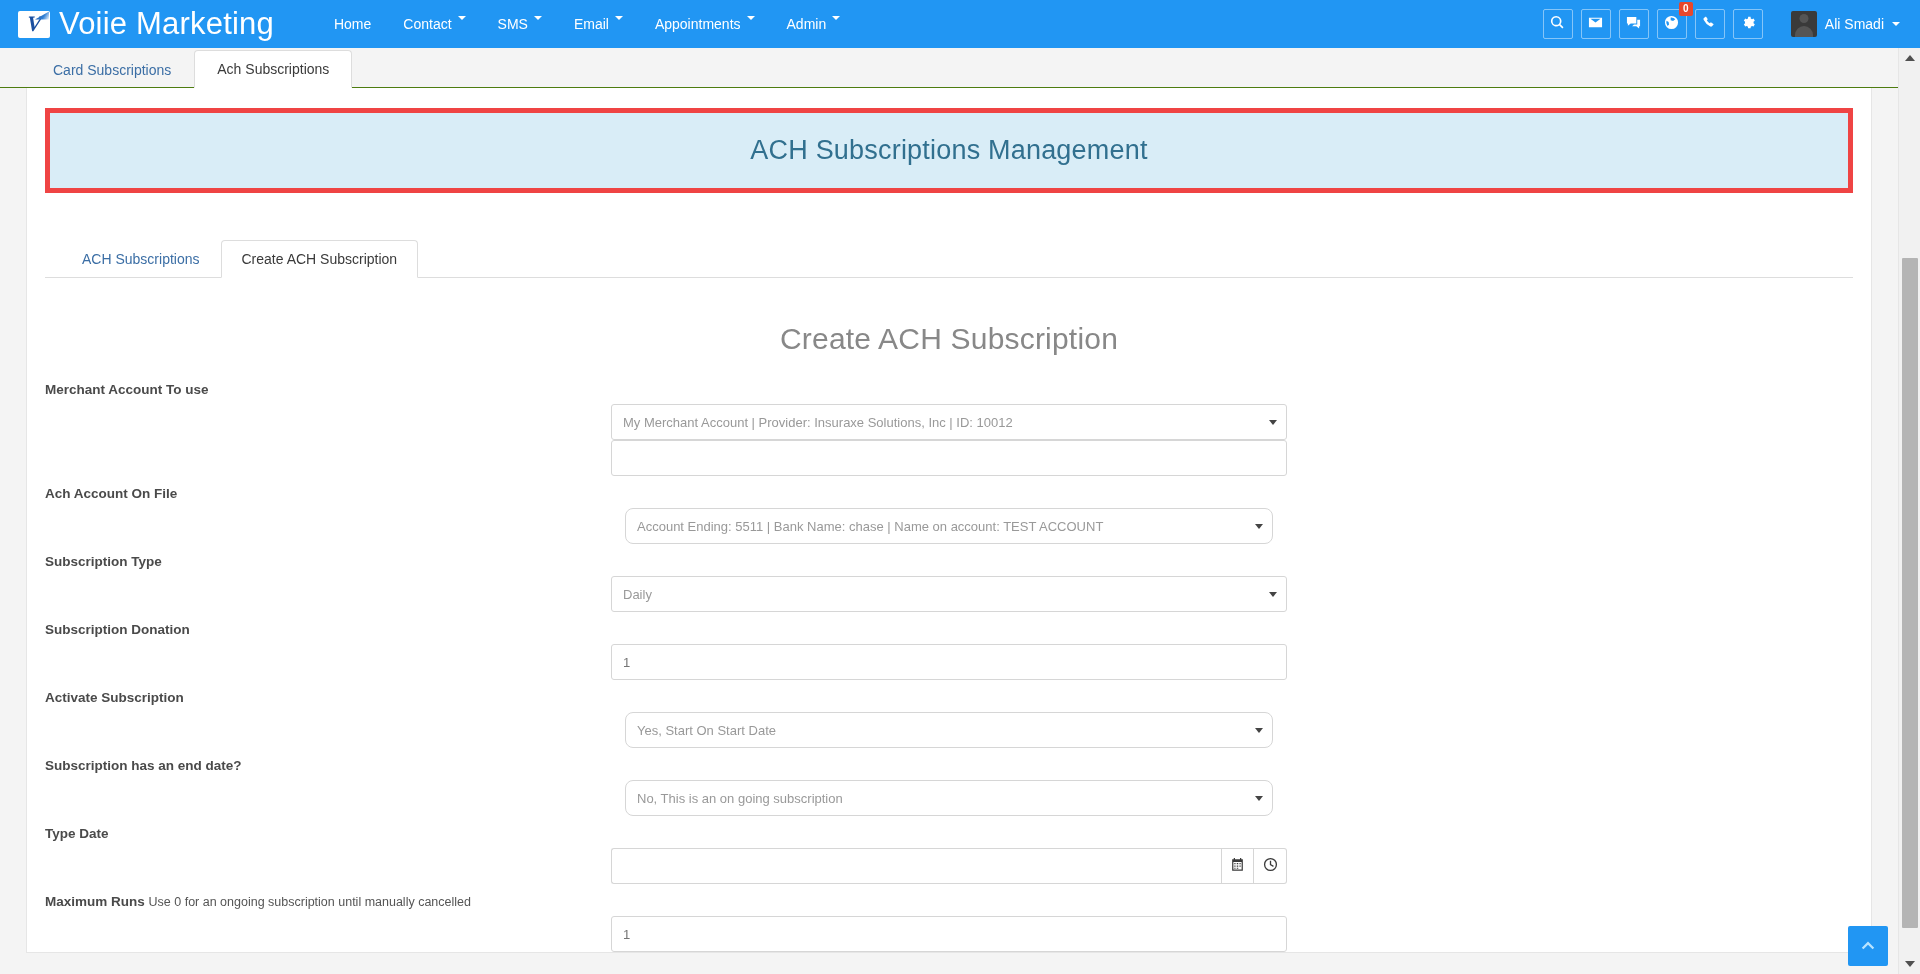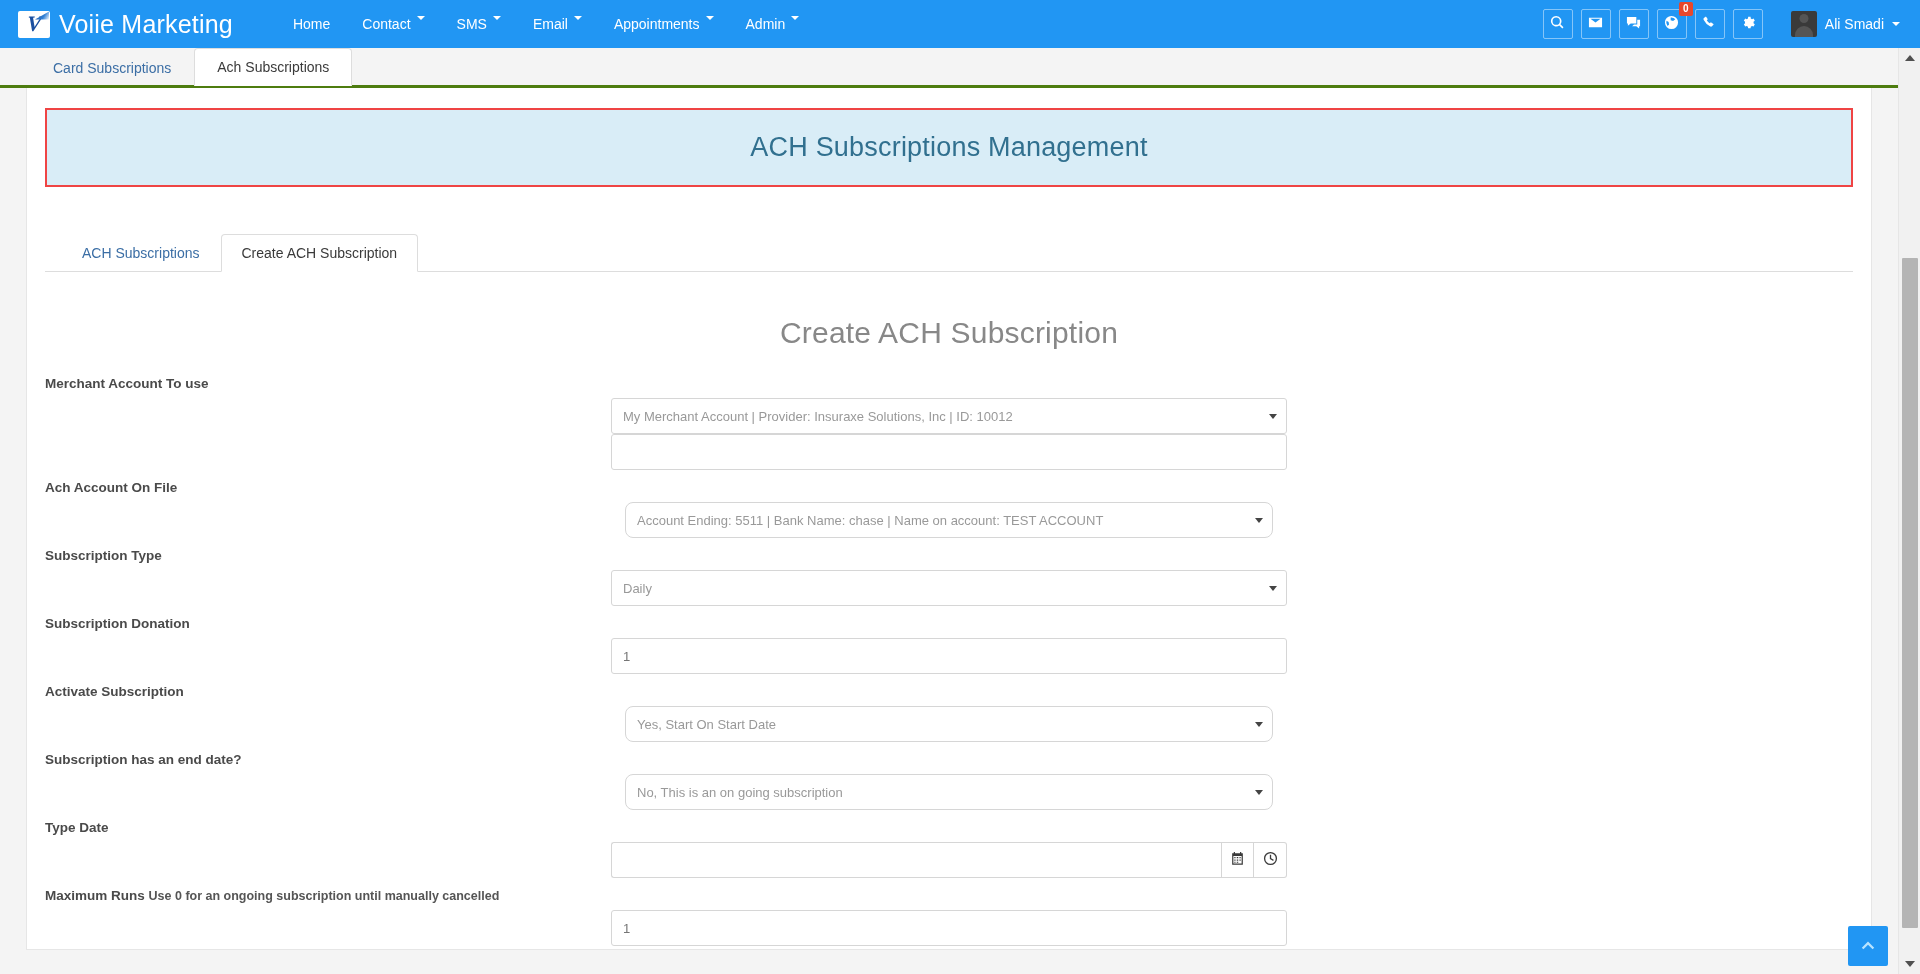--- a/index.html
+++ b/index.html
@@ -40,21 +40,21 @@
   }
   .brand-logo .swoosh {
     position: absolute;
     top: 1px; right: 1px;
     width: 14px; height: 8px;
     background: linear-gradient(120deg, #1b4fa0 0%, #2f7fd4 60%, #ffffff 100%);
     clip-path: polygon(0 100%, 100% 0, 100% 100%);
   }
   .brand-name {
     color: #ffffff;
-    font-size: 25px;
+    font-size: 31px;
     font-weight: 300;
     letter-spacing: .2px;
     white-space: nowrap;
   }
 
   .nav-links { display: flex; align-items: center; gap: 0; }
   .nav-link {
     color: #ffffff;
     font-size: 14px;
     padding: 14px 16px;
@@ -119,21 +119,21 @@
     width: 18px; height: 11px; border-radius: 9px 9px 0 0; background: #555;
   }
   .user-name { color: #ffffff; font-size: 14px; white-space: nowrap; }
 
   
   .outer-tabs {
     display: flex;
     align-items: flex-end;
     padding: 8px 0 0 30px;
     background: #f4f4f4;
-    border-bottom: 3px solid #4d7c0f;
+    border-bottom: 1px solid #4d7c0f;
     height: 40px;
   }
   .otab {
     font-size: 14px;
     padding: 10px 22px;
     cursor: pointer;
     color: #3b6ea5;
     border: 1px solid transparent;
     border-bottom: none;
     border-radius: 4px 4px 0 0;
@@ -159,21 +159,21 @@
     background: #ffffff;
     margin: 0 26px;
     border: 1px solid #e6e6e6;
     border-top: none;
     min-height: 862px;
     padding: 20px 18px 0 18px;
   }
 
   .panel-heading {
     background: #d9edf7;
-    border: 2px solid #ef4444;
+    border: 5px solid #ef4444;
     color: #31708f;
     text-align: center;
     padding: 22px 10px;
     font-size: 27px;
     font-weight: 300;
     letter-spacing: .2px;
   }
 
   
   .inner-tabs {
@@ -214,21 +214,21 @@
   .field { margin-bottom: 0; }
   .field-label {
     display: block;
     text-align: left;
     font-size: 13.5px;
     font-weight: bold;
     color: #4a4a4a;
     margin: 10px 0 7px 0;
   }
   .field-label .hint {
-    font-weight: bold;
+    font-weight: normal;
     font-size: 12.5px;
     color: #555555;
   }
   .ctrl-row { display: flex; justify-content: center; }
 
   .ctrl {
     height: 36px;
     border: 1px solid #d6d6d6;
     border-radius: 3px;
     background: #ffffff;

